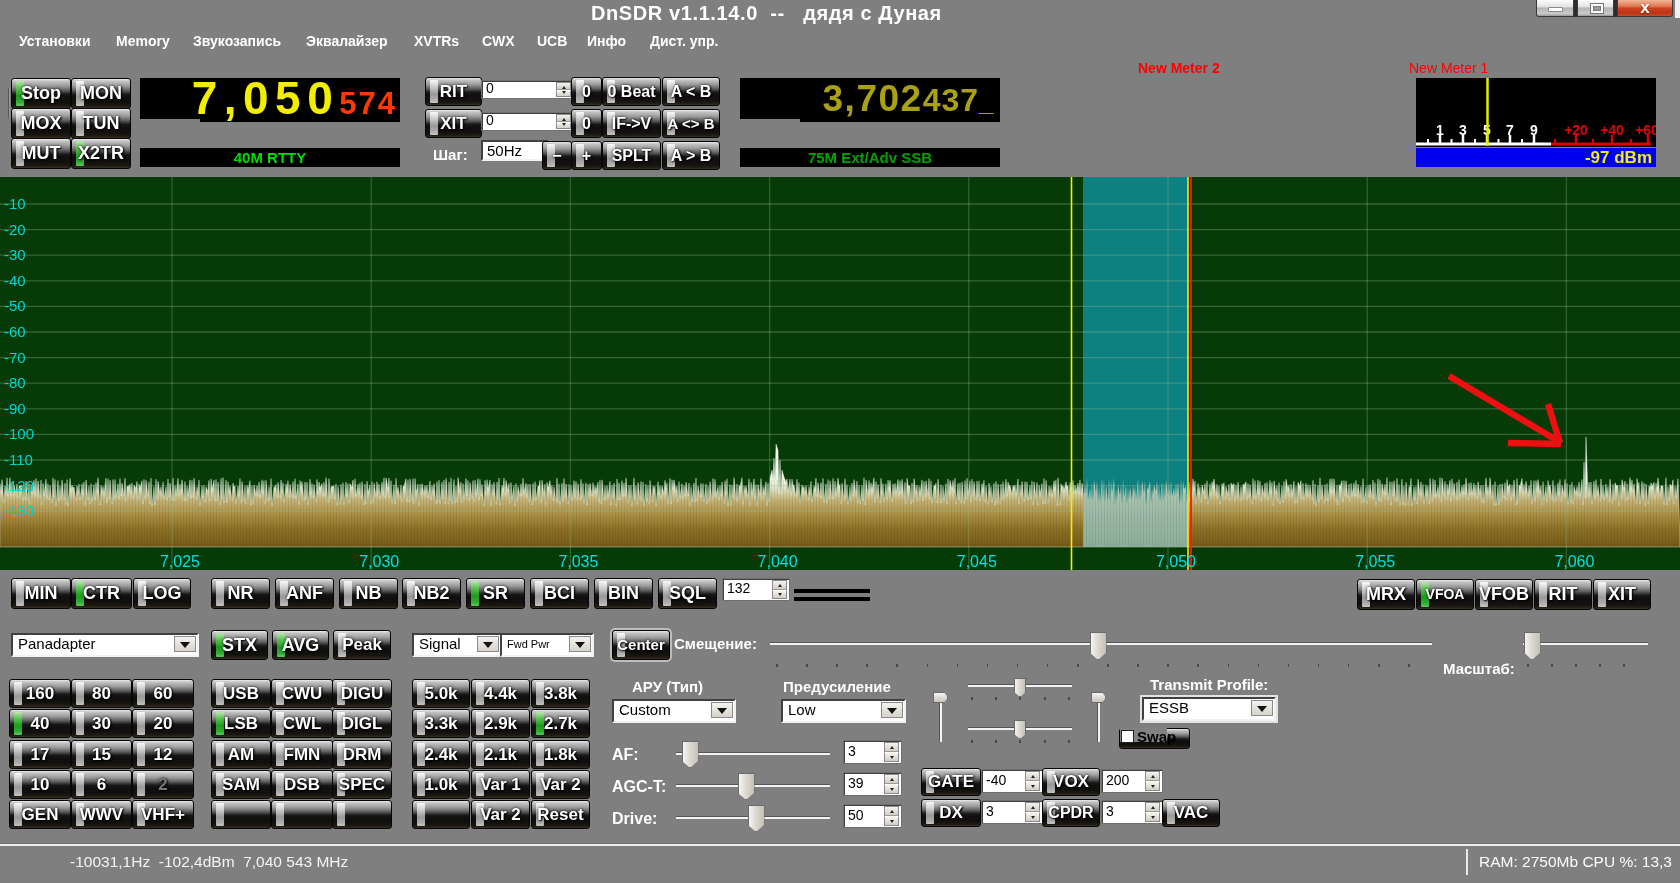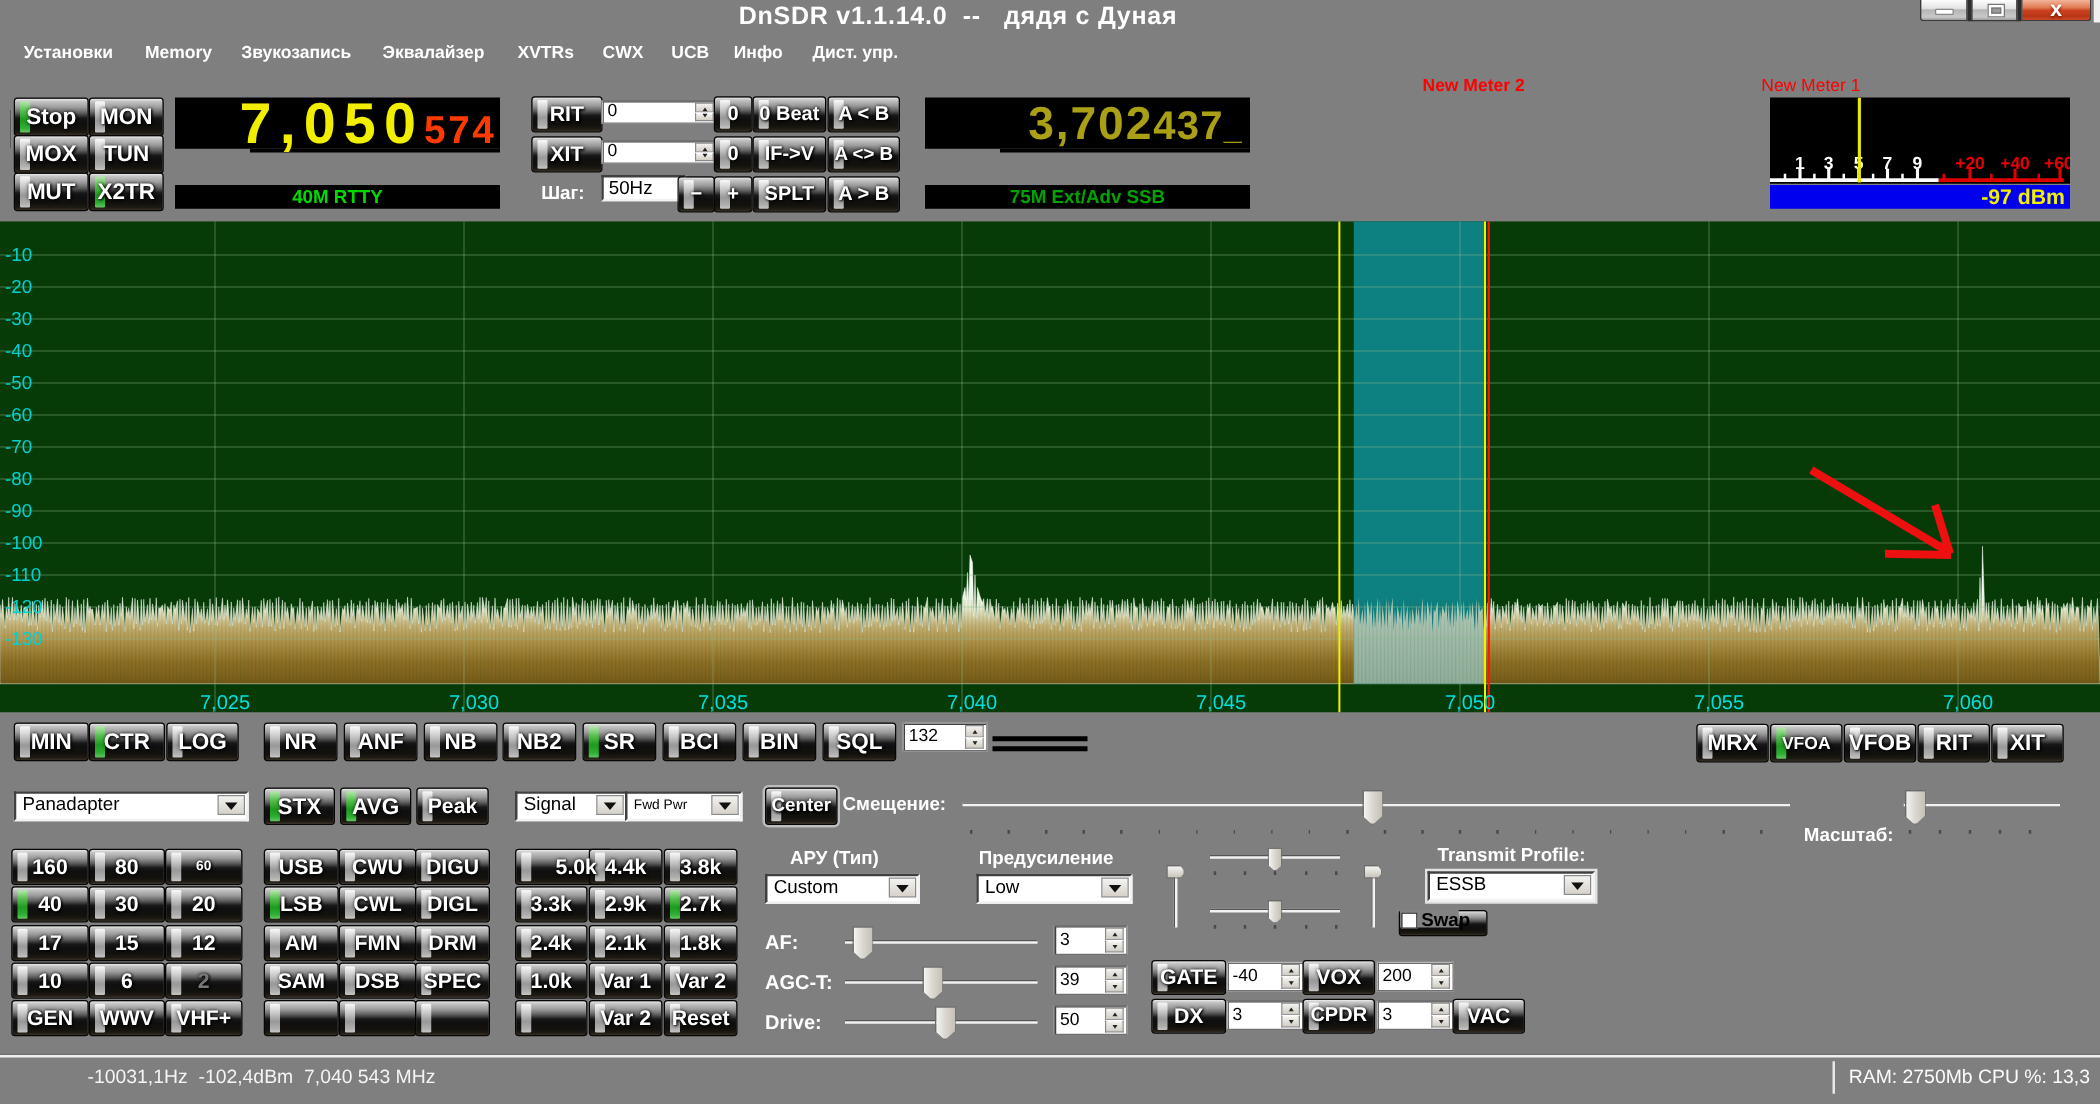--- a/index.html
+++ b/index.html
@@ -287,21 +287,21 @@
 <div class="lab" style="left:1443px;top:660px;font-size:15px;color:#fff;font-weight:bold;">Масштаб:</div>
 <div class="track" style="left:1523px;top:642px;width:125px;"></div>
 <div class="thumb" style="left:1523.5px;top:632px;width:15px;height:26px;"></div>
 <div class="tick" style="left:1527.0px;top:664px;"></div>
 <div class="tick" style="left:1551.0px;top:664px;"></div>
 <div class="tick" style="left:1575.0px;top:664px;"></div>
 <div class="tick" style="left:1599.0px;top:664px;"></div>
 <div class="tick" style="left:1623.0px;top:664px;"></div>
 <div class="btn gray " style="left:9px;top:679px;width:60px;height:27px;font-size:17px;line-height:27px;"><span class="t">160</span></div>
 <div class="btn gray " style="left:71px;top:679px;width:59px;height:27px;font-size:17px;line-height:27px;"><span class="t">80</span></div>
-<div class="btn gray " style="left:132px;top:679px;width:60px;height:27px;font-size:11px;line-height:27px;text-align:center;"><span class="t">60</span></div>
+<div class="btn gray " style="left:132px;top:679px;width:60px;height:27px;font-size:17px;line-height:27px;text-align:center;"><span class="t">60</span></div>
 <div class="btn green " style="left:9px;top:709px;width:60px;height:27px;font-size:17px;line-height:27px;"><span class="t">40</span></div>
 <div class="btn gray " style="left:71px;top:709px;width:59px;height:27px;font-size:17px;line-height:27px;"><span class="t">30</span></div>
 <div class="btn gray " style="left:132px;top:709px;width:60px;height:27px;font-size:17px;line-height:27px;"><span class="t">20</span></div>
 <div class="btn gray " style="left:9px;top:740px;width:60px;height:27px;font-size:17px;line-height:27px;"><span class="t">17</span></div>
 <div class="btn gray " style="left:71px;top:740px;width:59px;height:27px;font-size:17px;line-height:27px;"><span class="t">15</span></div>
 <div class="btn gray " style="left:132px;top:740px;width:60px;height:27px;font-size:17px;line-height:27px;"><span class="t">12</span></div>
 <div class="btn gray " style="left:9px;top:770px;width:60px;height:27px;font-size:17px;line-height:27px;"><span class="t">10</span></div>
 <div class="btn gray " style="left:71px;top:770px;width:59px;height:27px;font-size:17px;line-height:27px;"><span class="t">6</span></div>
 <div class="btn gray dis" style="left:132px;top:770px;width:60px;height:27px;font-size:17px;line-height:27px;"><span class="t">2</span></div>
 <div class="btn gray " style="left:9px;top:800px;width:60px;height:27px;font-size:17px;line-height:27px;"><span class="t">GEN</span></div>
@@ -315,21 +315,21 @@
 <div class="btn gray " style="left:332px;top:709px;width:58px;height:27px;font-size:17px;line-height:27px;"><span class="t">DIGL</span></div>
 <div class="btn gray " style="left:211px;top:740px;width:58px;height:27px;font-size:17px;line-height:27px;"><span class="t">AM</span></div>
 <div class="btn gray " style="left:271px;top:740px;width:60px;height:27px;font-size:17px;line-height:27px;"><span class="t">FMN</span></div>
 <div class="btn gray " style="left:332px;top:740px;width:58px;height:27px;font-size:17px;line-height:27px;"><span class="t">DRM</span></div>
 <div class="btn gray " style="left:211px;top:770px;width:58px;height:27px;font-size:17px;line-height:27px;"><span class="t">SAM</span></div>
 <div class="btn gray " style="left:271px;top:770px;width:60px;height:27px;font-size:17px;line-height:27px;"><span class="t">DSB</span></div>
 <div class="btn gray " style="left:332px;top:770px;width:58px;height:27px;font-size:17px;line-height:27px;"><span class="t">SPEC</span></div>
 <div class="btn gray " style="left:211px;top:800px;width:58px;height:27px;font-size:17px;line-height:27px;"><span class="t"></span></div>
 <div class="btn gray " style="left:271px;top:800px;width:60px;height:27px;font-size:17px;line-height:27px;"><span class="t"></span></div>
 <div class="btn gray " style="left:332px;top:800px;width:58px;height:27px;font-size:17px;line-height:27px;"><span class="t"></span></div>
-<div class="btn gray " style="left:412px;top:679px;width:56px;height:27px;font-size:17px;line-height:27px;padding-left:20px;"><span class="t">5.0k</span></div>
+<div class="btn gray " style="left:412px;top:679px;width:56px;height:27px;font-size:17px;line-height:27px;"><span class="t">5.0k</span></div>
 <div class="btn gray " style="left:471px;top:679px;width:57px;height:27px;font-size:17px;line-height:27px;"><span class="t">4.4k</span></div>
 <div class="btn gray " style="left:531px;top:679px;width:57px;height:27px;font-size:17px;line-height:27px;"><span class="t">3.8k</span></div>
 <div class="btn gray " style="left:412px;top:709px;width:56px;height:27px;font-size:17px;line-height:27px;"><span class="t">3.3k</span></div>
 <div class="btn gray " style="left:471px;top:709px;width:57px;height:27px;font-size:17px;line-height:27px;"><span class="t">2.9k</span></div>
 <div class="btn green " style="left:531px;top:709px;width:57px;height:27px;font-size:17px;line-height:27px;"><span class="t">2.7k</span></div>
 <div class="btn gray " style="left:412px;top:740px;width:56px;height:27px;font-size:17px;line-height:27px;"><span class="t">2.4k</span></div>
 <div class="btn gray " style="left:471px;top:740px;width:57px;height:27px;font-size:17px;line-height:27px;"><span class="t">2.1k</span></div>
 <div class="btn gray " style="left:531px;top:740px;width:57px;height:27px;font-size:17px;line-height:27px;"><span class="t">1.8k</span></div>
 <div class="btn gray " style="left:412px;top:770px;width:56px;height:27px;font-size:17px;line-height:27px;"><span class="t">1.0k</span></div>
 <div class="btn gray " style="left:471px;top:770px;width:57px;height:27px;font-size:17px;line-height:27px;"><span class="t">Var 1</span></div>

